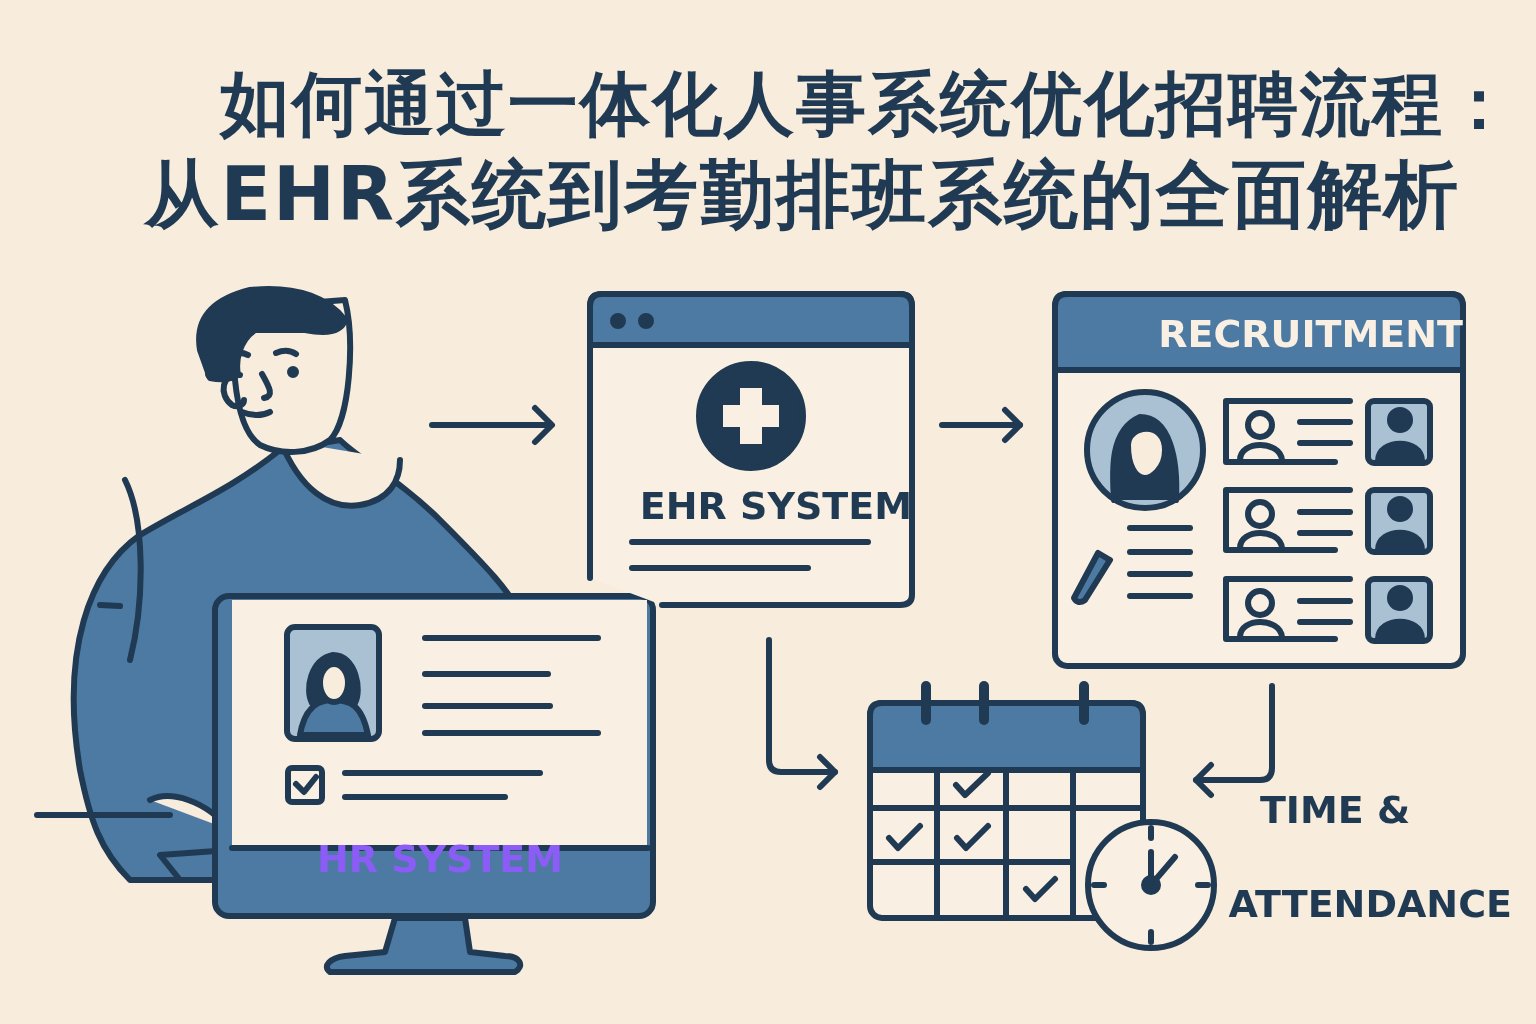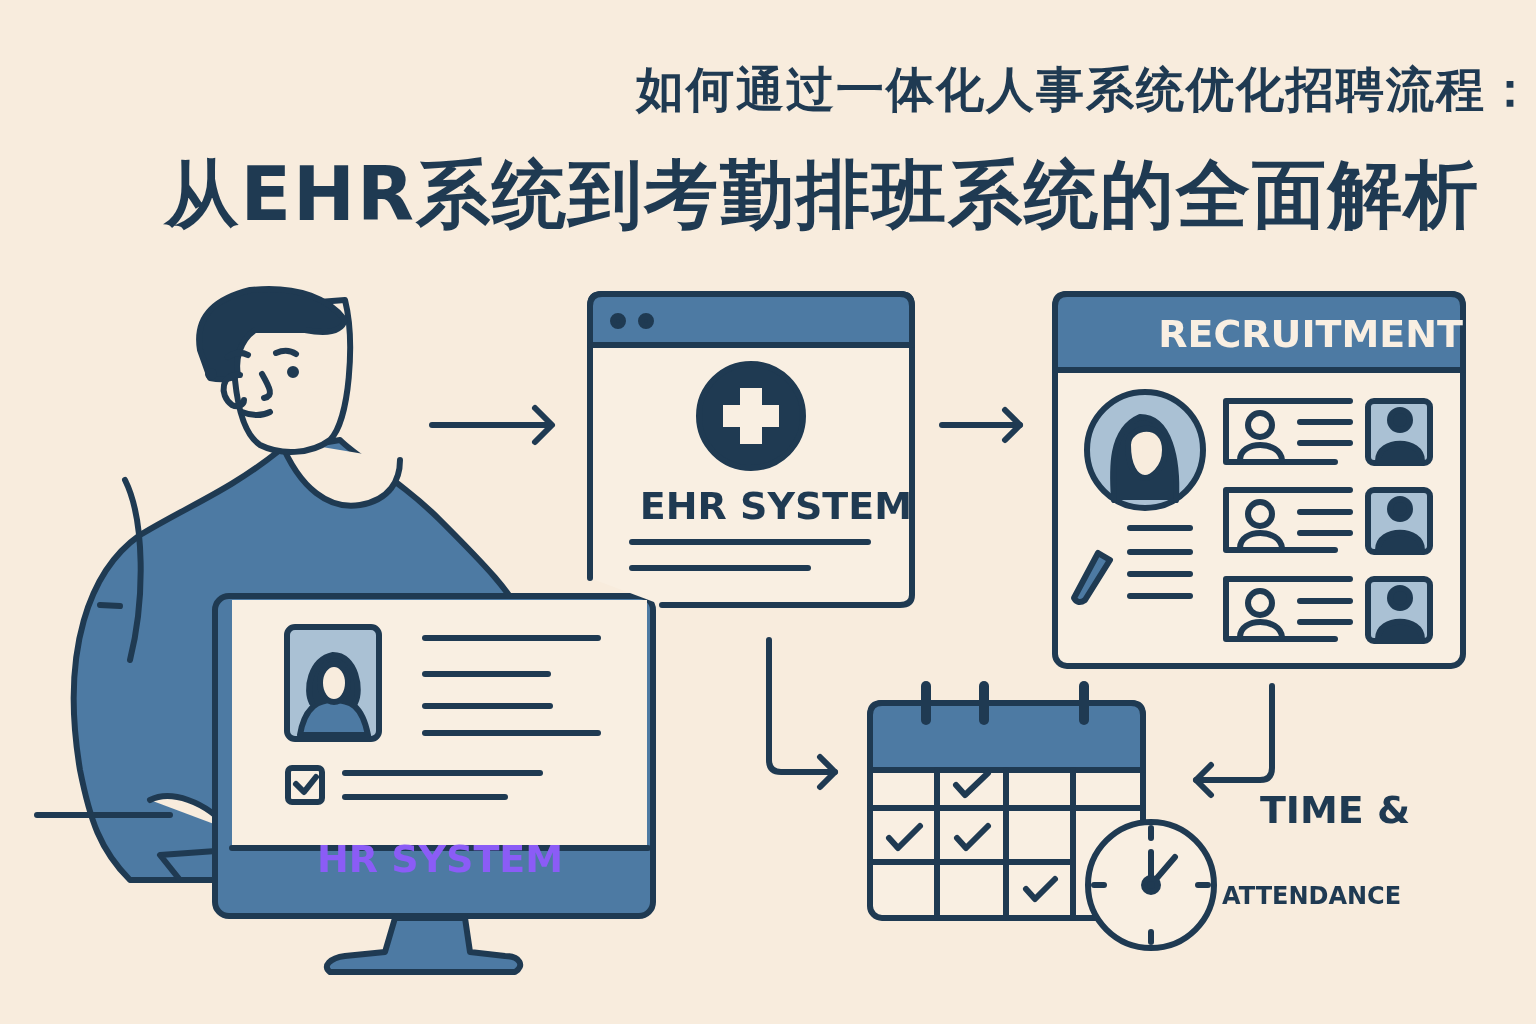--- a/index.html
+++ b/index.html
@@ -1,19 +1,19 @@
 <!DOCTYPE html>
 <html><head>
 <meta charset="utf-8">
 <style>
   html,body{margin:0;padding:0;}
   body{width:1536px;height:1024px;background:#f8ecdd;overflow:hidden;position:relative;font-family:"DejaVu Sans",sans-serif;}
   .title{position:absolute;left:0;width:1536px;text-align:right;color:#1f3a52;font-weight:bold;font-family:"DejaVu Sans",sans-serif;letter-spacing:2px;}
-  .t1{top:58px;font-size:48px;right:0;box-sizing:border-box;}
-  .t2{top:146px;font-size:74px;padding-right:56px;box-sizing:border-box;}
+  .t1{top:58px;font-size:70px;right:0;padding-right:20px;box-sizing:border-box;}
+  .t2{top:146px;font-size:74px;padding-right:76px;box-sizing:border-box;}
   svg.art{position:absolute;left:0;top:0;}
   .lbl{position:absolute;font-weight:bold;font-family:"DejaVu Sans",sans-serif;}
 </style>
 </head>
 <body>
 
 <div class="title t1">如何通过一体化人事系统优化招聘流程：</div>
 <div class="title t2">从EHR系统到考勤排班系统的全面解析</div>
 
 <svg class="art" width="1536" height="1024" viewBox="0 0 1536 1024">
@@ -175,13 +175,13 @@
       <line x1="1151" y1="885" x2="1175" y2="857"></line>
       <circle cx="1151" cy="885" r="7" fill="#1f3a52"></circle>
     </g>
   </g>
 </svg>
 
 <div class="lbl" style="left:232px;top:823px;width:416px;text-align:center;font-size:38px;color:#8b5cf6;margin-top:14px;">HR SYSTEM</div>
 <div class="lbl" style="left:590px;top:484px;width:322px;text-align:right;font-size:38px;color:#1f3a52;">EHR SYSTEM</div>
 <div class="lbl" style="left:1055px;top:312px;width:408px;text-align:right;font-size:38px;color:#f9efe2;">RECRUITMENT</div>
 <div class="lbl" style="left:1240px;top:788px;width:190px;text-align:center;font-size:38px;color:#1f3a52;">TIME &amp;</div>
-<div class="lbl" style="left:1222px;top:882px;width:290px;text-align:left;font-size:24px;color:#1f3a52;">ATTENDANCE</div>
+<div class="lbl" style="left:1222px;top:882px;width:290px;text-align:right;font-size:38px;color:#1f3a52;">ATTENDANCE</div>
 
 </body></html>

